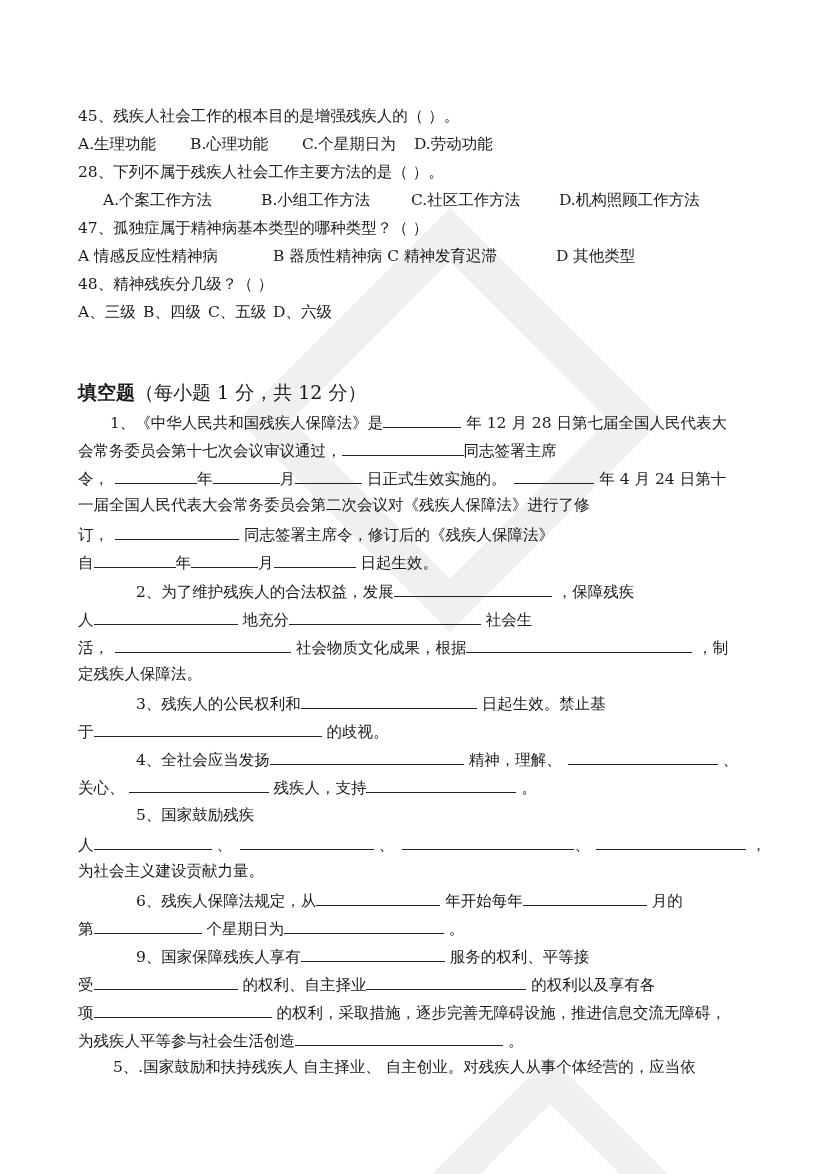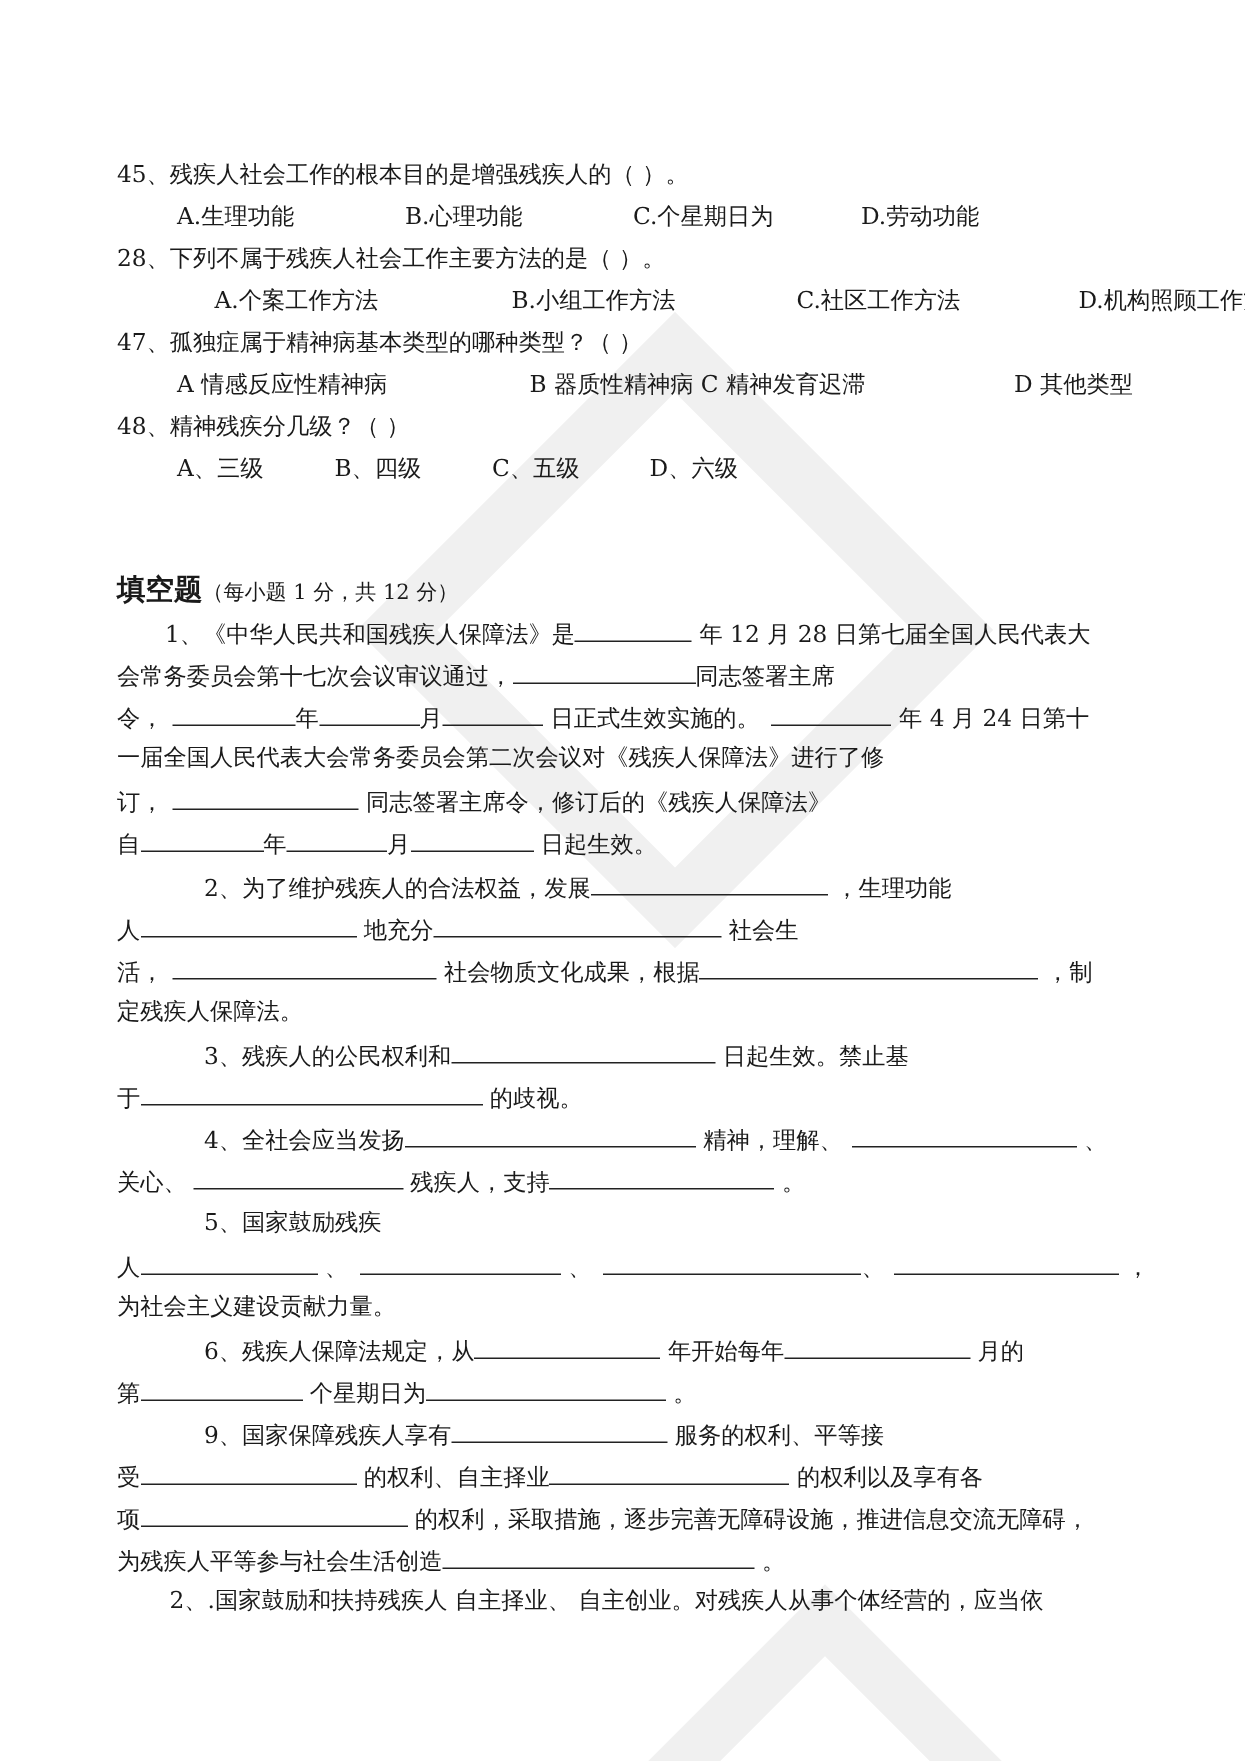--- a/index.html
+++ b/index.html
@@ -5,23 +5,23 @@
   html, body { margin: 0; padding: 0; background: #ffffff; }
   body { width: 830px; height: 1174px; position: relative; overflow: hidden;
          font-family: "DejaVu Serif", "Liberation Serif", serif; color: #1a1a1a; }
   .watermark { position: absolute; pointer-events: none; opacity: 0.06; }
   .wm1 { left: 300px; top: 270px; width: 300px; height: 300px; transform: rotate(45deg); border: 38px solid #000; box-sizing: border-box; }
   .wm2 { left: 420px; top: 1110px; width: 260px; height: 260px; transform: rotate(45deg); border: 34px solid #000; box-sizing: border-box; }
   .page { position: absolute; left: 0; top: 0; width: 830px; }
   .line { position: absolute; left: 78px; font-size: 15.5px; line-height: 20px; white-space: nowrap; }
   .heading { position: absolute; left: 78px; top: 380px; white-space: nowrap; }
   .heading .big { font-family: "DejaVu Sans", "Liberation Sans", sans-serif; font-weight: bold; font-size: 19px; }
-  .heading .small { font-size: 14px; }
+  .heading .small { font-size: 19px; }
   .blank { display: inline-block; border-bottom: 1px solid #222; height: 16px; vertical-align: baseline; }
-  .opt { display: inline-block; margin-left: 40px; }
+  .opt { display: inline-block; }
 </style>
 </head>
 <body>
 
 <div class="watermark wm1"></div>
 <div class="watermark wm2"></div>
 
 <div class="page">
 
   <div class="line" style="top:106px">45、残疾人社会工作的根本目的是增强残疾人的（        ）。</div>
@@ -59,21 +59,21 @@
   </div>
   <div class="line" style="top:495px">一届全国人民代表大会常务委员会第二次会议对《残疾人保障法》进行了修</div>
   <div class="line" style="top:523px">
     <span>订，</span><span class="blank" style="width:124px; margin-left:6px"></span><span> 同志签署主席令，修订后的《残疾人保障法》</span>
   </div>
   <div class="line" style="top:551px">
     <span>自</span><span class="blank" style="width:82px"></span><span>年</span><span class="blank" style="width:67px"></span><span>月</span><span class="blank" style="width:82px"></span><span> 日起生效。</span>
   </div>
 
   <div class="line" style="top:580px; left:136px">
-    <span>2、为了维护残疾人的合法权益，发展</span><span class="blank" style="width:158px"></span><span> ，生理功能</span>
+    <span>2、为了维护残疾人的合法权益，发展</span><span class="blank" style="width:158px"></span><span> ，保障残疾</span>
   </div>
   <div class="line" style="top:608px">
     <span>人</span><span class="blank" style="width:144px"></span><span> 地充分</span><span class="blank" style="width:192px"></span><span> 社会生</span>
   </div>
   <div class="line" style="top:636px">
     <span>活，</span><span class="blank" style="width:176px; margin-left:6px"></span><span> 社会物质文化成果，根据</span><span class="blank" style="width:226px"></span><span> ，制</span>
   </div>
   <div class="line" style="top:664px">定残疾人保障法。</div>
 
   <div class="line" style="top:692px; left:136px">
@@ -109,15 +109,15 @@
   <div class="line" style="top:973px">
     <span>受</span><span class="blank" style="width:144px"></span><span> 的权利、自主择业</span><span class="blank" style="width:160px"></span><span> 的权利以及享有各</span>
   </div>
   <div class="line" style="top:1001px">
     <span>项</span><span class="blank" style="width:178px"></span><span> 的权利，采取措施，逐步完善无障碍设施，推进信息交流无障碍，</span>
   </div>
   <div class="line" style="top:1029px">
     <span>为残疾人平等参与社会生活创造</span><span class="blank" style="width:208px"></span><span> 。</span>
   </div>
 
-  <div class="line" style="top:1057px; left:113px">2、.国家鼓励和扶持残疾人 自主择业、 自主创业。对残疾人从事个体经营的，应当依</div>
+  <div class="line" style="top:1057px; left:113px">5、.国家鼓励和扶持残疾人 自主择业、 自主创业。对残疾人从事个体经营的，应当依</div>
 
 </div>
 
 </body></html>

